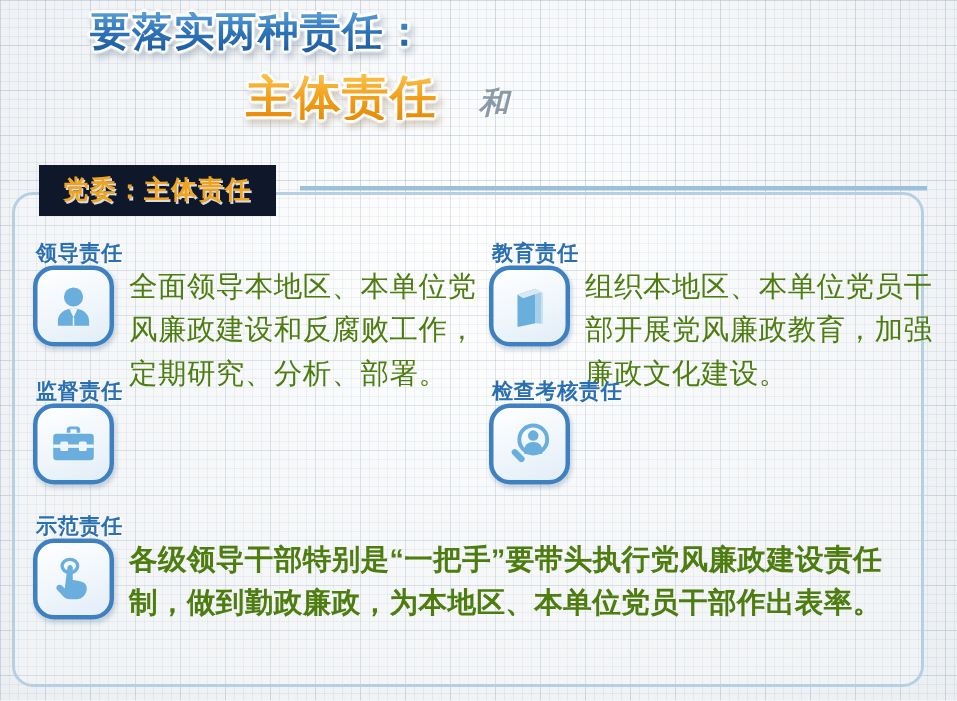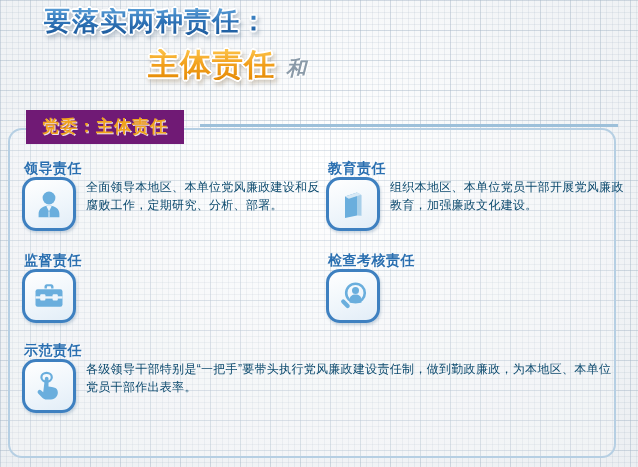--- a/index.html
+++ b/index.html
@@ -17,21 +17,21 @@
       linear-gradient(to right, rgba(170,185,200,.20) 1px, transparent 1px),
       linear-gradient(to bottom, rgba(170,185,200,.20) 1px, transparent 1px),
       linear-gradient(to right, rgba(150,170,190,.30) 1px, transparent 1px),
       linear-gradient(to bottom, rgba(150,170,190,.30) 1px, transparent 1px),
       radial-gradient(ellipse at 50% 35%, #ffffff 0%, #f3f5f7 55%, #eceff2 100%);
     background-size:6px 6px,6px 6px,30px 30px,30px 30px,100% 100%;
   }
 
   
   #title{
-    position:absolute;left:0;top:8px;width:526px;
+    position:absolute;left:16px;top:8px;width:526px;
     z-index:5;
   }
   .tline{
     font-weight:bold;
     letter-spacing:1px;
     line-height:1;
     white-space:nowrap;
   }
   #title-line1{
     margin-left:44px;
@@ -41,21 +41,21 @@
     -webkit-background-clip:text;background-clip:text;
     -webkit-text-fill-color:transparent;
     text-shadow:none;
     filter:drop-shadow(1.5px 1.5px 0 #ffffff) drop-shadow(-1px -1px 0 #ffffff)
            drop-shadow(1px -1px 0 #ffffff) drop-shadow(-1px 1px 0 #ffffff)
            drop-shadow(2px 3px 2px rgba(120,140,160,.45));
   }
   #title-line2{
     margin-left:148px;margin-top:14px;
     font-size:31px;
-    display:flex;align-items:baseline;gap:10px;text-align:center;
+    display:flex;align-items:baseline;gap:27px;text-align:center;
   }
   .tl2-main{
     color:#f0a020;
     background:linear-gradient(180deg,#fcc34a 0%,#f2a01c 50%,#e58b07 100%);
     -webkit-background-clip:text;background-clip:text;
     -webkit-text-fill-color:transparent;
     filter:drop-shadow(1.5px 1.5px 0 #ffffff) drop-shadow(-1px -1px 0 #ffffff)
            drop-shadow(1px -1px 0 #ffffff) drop-shadow(-1px 1px 0 #ffffff)
            drop-shadow(2px 3px 2px rgba(150,130,100,.40));
   }
@@ -75,21 +75,21 @@
   }
   #panel-rule{
     position:absolute;left:200px;top:124px;width:418px;height:3px;
     background:#9dc0da;
   }
 
   
   #badge{
     position:absolute;left:26px;top:110px;
     padding:5px 16px 6px 16px;
-    background:#701a75;
+    background:#0f172a;
     z-index:6;
   }
   #badge-label{
     font-size:17px;font-weight:bold;letter-spacing:1px;
     color:#f0a41e;
     white-space:nowrap;
     text-shadow:1px 1px 0 rgba(255,255,255,.85);
   }
 
   
@@ -110,34 +110,34 @@
     border:3px solid #3e80c0;
     border-radius:14px;
     background:linear-gradient(160deg,#ffffff 0%,#eef5fb 60%,#e2edf7 100%);
     box-shadow:1px 2px 3px rgba(110,140,170,.35);
     display:flex;align-items:center;justify-content:center;
     box-sizing:border-box;
   }
   .icon-box svg{display:block;}
   .item-text{
     margin-left:10px;
-    font-size:12px;
+    font-size:19px;
     line-height:1.52;
-    color:#0c4a6e;
+    color:#4d7c0f;
     letter-spacing:.3px;
     padding-top:1px;
   }
 
   
   #item-leadership{left:22px;top:177px;width:300px;}
   #item-education{left:326px;top:177px;width:300px;}
   #item-management{left:22px;top:269px;width:300px;}
   #item-inspection{left:326px;top:269px;width:300px;}
   #item-example{left:22px;top:359px;width:595px;}
-  #item-example .item-text{width:530px;}
+  #item-example .item-text{width:530px;font-weight:bold;}
 </style>
 </head>
 <body>
 
 <div id="bg"></div>
 
 <div id="title">
   <div class="tline" id="title-line1">要落实两种责任：</div>
   <div class="tline" id="title-line2">
     <span class="tl2-main">主体责任</span>

